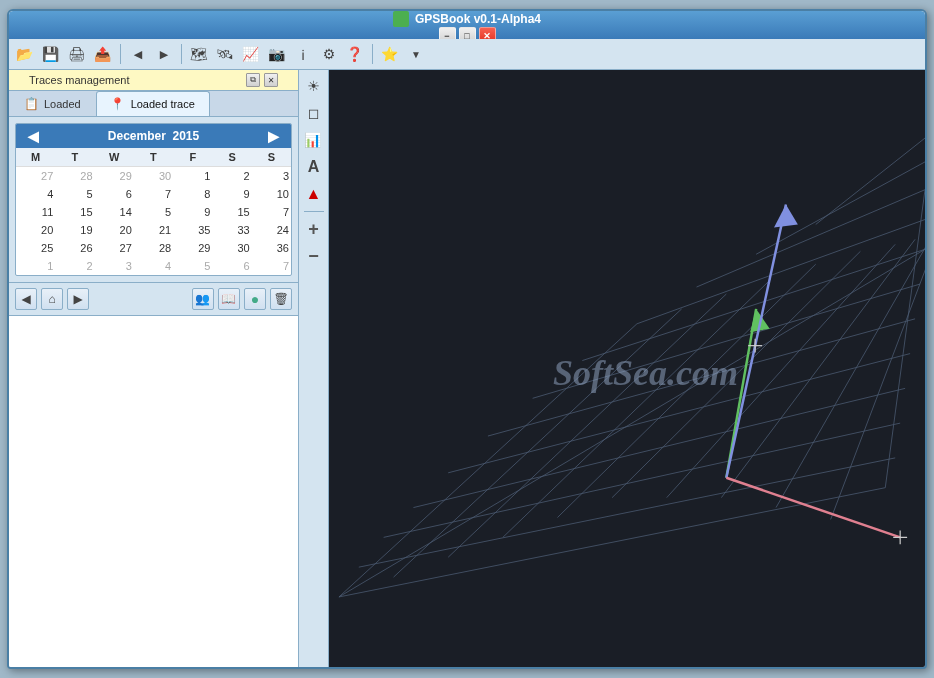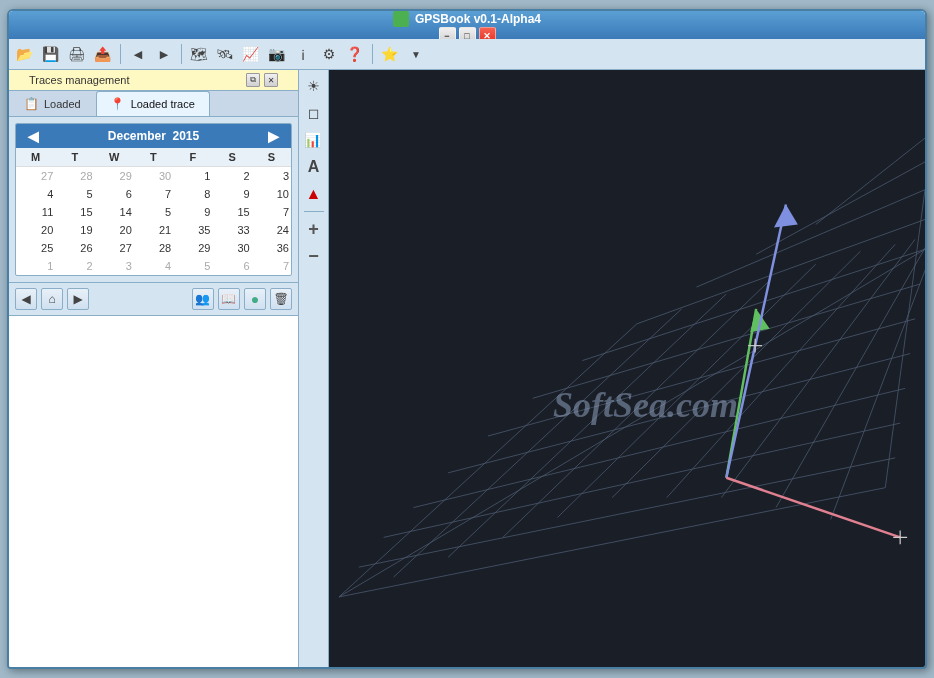--- a/index.html
+++ b/index.html
@@ -336,21 +336,20 @@
       position: absolute;
       left: 50%;
       top: 50%;
       transform: translate(-40%, -40%);
       font-size: 36px;
       font-style: italic;
       color: rgba(150, 170, 200, 0.5);
       pointer-events: none;
       font-family: Georgia, serif;
       font-weight: bold;
-      margin-top: 32px;
     }
   </style>
 </head>
 <body>
 
 <div class="window">
 
   <div class="titlebar">
     <div class="titlebar-title">
       <span class="titlebar-icon"></span>

